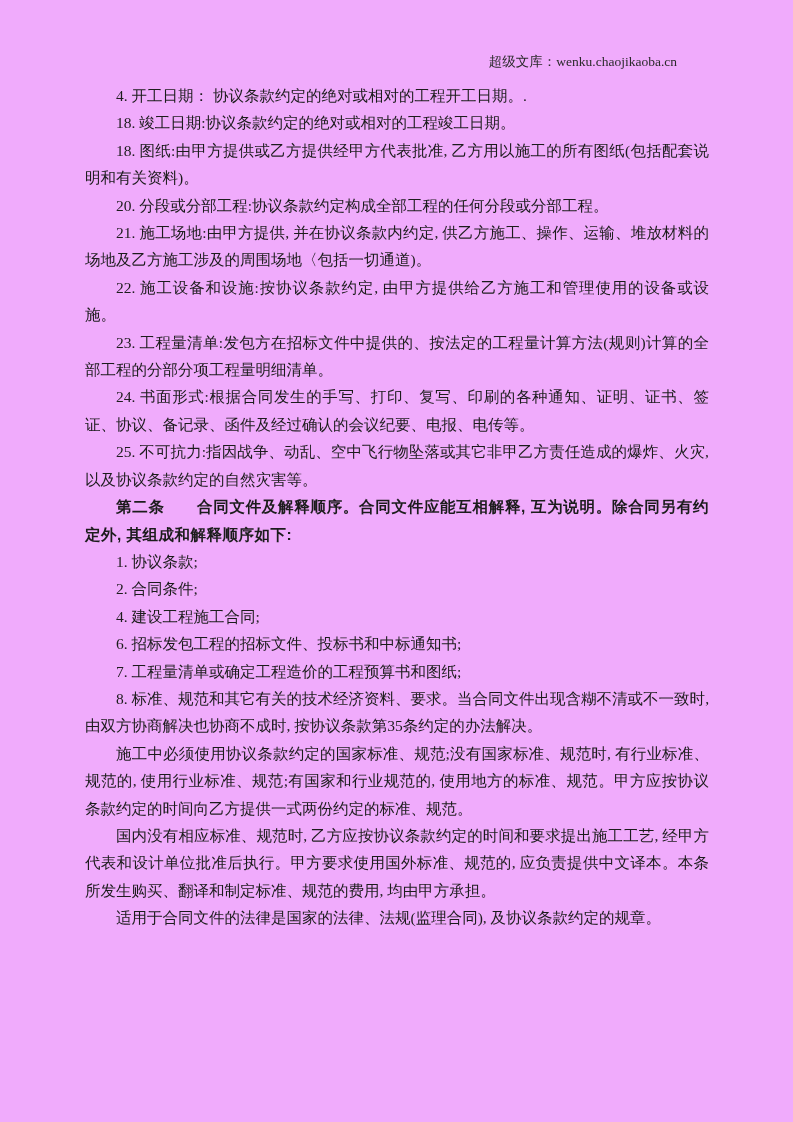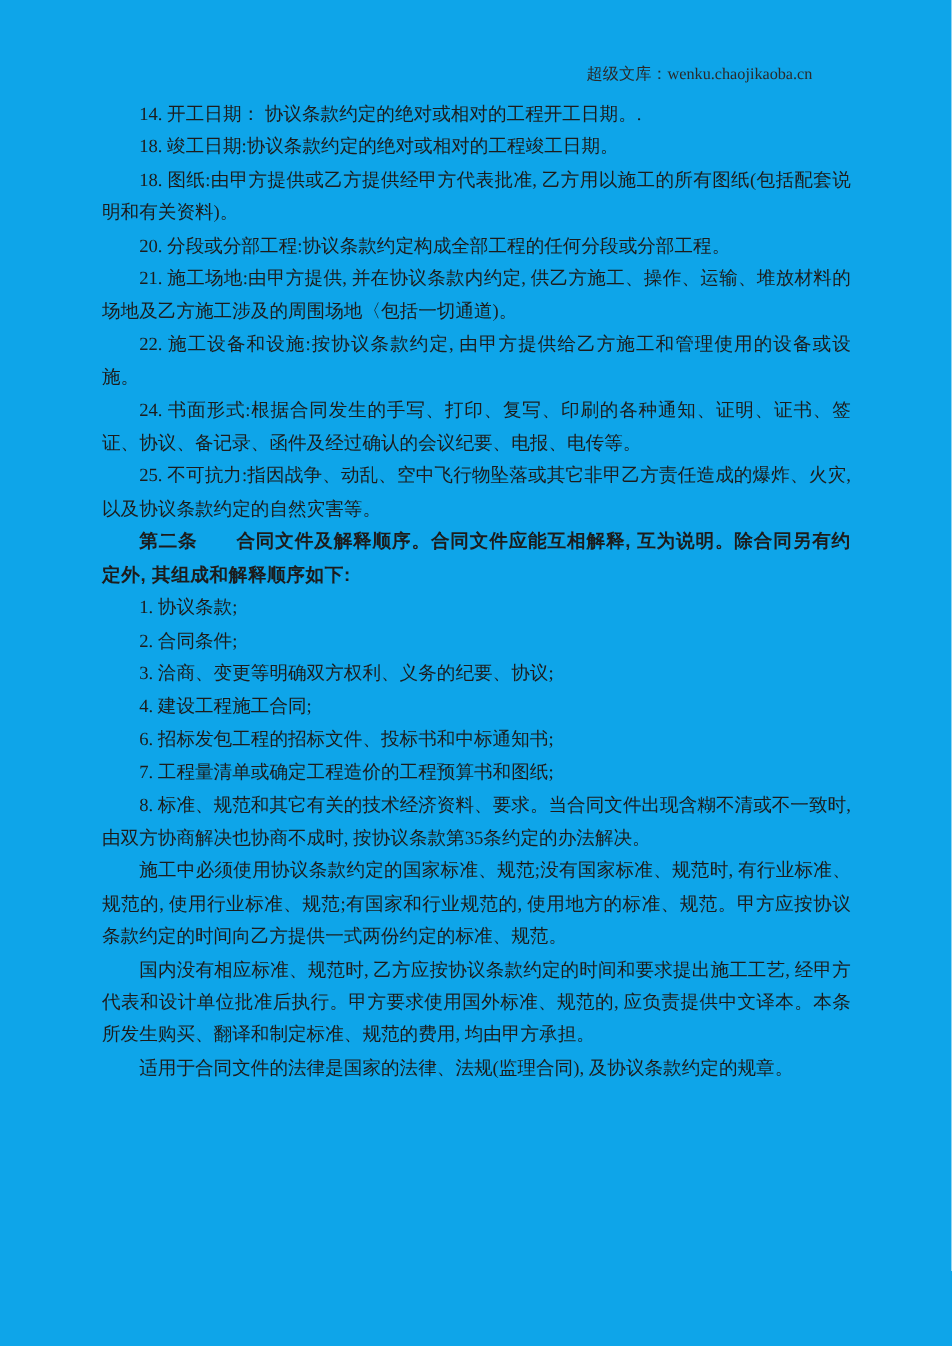--- a/index.html
+++ b/index.html
@@ -1,20 +1,20 @@
 <!DOCTYPE html>
 <html><head>
 <meta charset="utf-8">
 <style>
   html, body { margin: 0; padding: 0; background: #ffffff; }
   .page {
     position: relative;
     width: 793px;
     height: 1122px;
-    background: #0ea5e9;
+    background: #f0abfc;
     overflow: hidden;
     font-family: "Liberation Serif", "DejaVu Serif", serif;
     color: #1c1c1c;
   }
   .watermark {
     position: absolute;
     top: 53px;
     right: 116px;
     font-size: 13.5px;
     color: #2a2a2a;
@@ -41,32 +41,32 @@
     font-family: "Liberation Sans", "DejaVu Sans", sans-serif;
     letter-spacing: 0.5px;
   }
 </style>
 </head>
 <body>
 
 <div class="page">
   <div class="watermark">超级文库：wenku.chaojikaoba.cn</div>
   <div class="content">
-      <p class="">14. 开工日期： 协议条款约定的绝对或相对的工程开工日期。.</p>
+      <p class="">4. 开工日期： 协议条款约定的绝对或相对的工程开工日期。.</p>
       <p class="">18. 竣工日期:协议条款约定的绝对或相对的工程竣工日期。</p>
       <p class="">18. 图纸:由甲方提供或乙方提供经甲方代表批准, 乙方用以施工的所有图纸(包括配套说明和有关资料)。</p>
       <p class="">20. 分段或分部工程:协议条款约定构成全部工程的任何分段或分部工程。</p>
       <p class="">21. 施工场地:由甲方提供, 并在协议条款内约定, 供乙方施工、操作、运输、堆放材料的场地及乙方施工涉及的周围场地〈包括一切通道)。</p>
       <p class="">22. 施工设备和设施:按协议条款约定, 由甲方提供给乙方施工和管理使用的设备或设施。</p>
+      <p class="">23. 工程量清单:发包方在招标文件中提供的、按法定的工程量计算方法(规则)计算的全部工程的分部分项工程量明细清单。</p>
       <p class="">24. 书面形式:根据合同发生的手写、打印、复写、印刷的各种通知、证明、证书、签证、协议、备记录、函件及经过确认的会议纪要、电报、电传等。</p>
       <p class="">25. 不可抗力:指因战争、动乱、空中飞行物坠落或其它非甲乙方责任造成的爆炸、火灾, 以及协议条款约定的自然灾害等。</p>
       <p class="bold">第二条　　合同文件及解释顺序。合同文件应能互相解释, 互为说明。除合同另有约定外, 其组成和解释顺序如下:</p>
       <p class="">1. 协议条款;</p>
       <p class="">2. 合同条件;</p>
-      <p class="">3. 洽商、变更等明确双方权利、义务的纪要、协议;</p>
       <p class="">4. 建设工程施工合同;</p>
       <p class="">6. 招标发包工程的招标文件、投标书和中标通知书;</p>
       <p class="">7. 工程量清单或确定工程造价的工程预算书和图纸;</p>
       <p class="">8. 标准、规范和其它有关的技术经济资料、要求。当合同文件出现含糊不清或不一致时, 由双方协商解决也协商不成时, 按协议条款第35条约定的办法解决。</p>
       <p class="">施工中必须使用协议条款约定的国家标准、规范;没有国家标准、规范时, 有行业标准、规范的, 使用行业标准、规范;有国家和行业规范的, 使用地方的标准、规范。甲方应按协议条款约定的时间向乙方提供一式两份约定的标准、规范。</p>
       <p class="">国内没有相应标准、规范时, 乙方应按协议条款约定的时间和要求提出施工工艺, 经甲方代表和设计单位批准后执行。甲方要求使用国外标准、规范的, 应负责提供中文译本。本条所发生购买、翻译和制定标准、规范的费用, 均由甲方承担。</p>
       <p class="">适用于合同文件的法律是国家的法律、法规(监理合同), 及协议条款约定的规章。</p>
     </div>
 </div>
 

